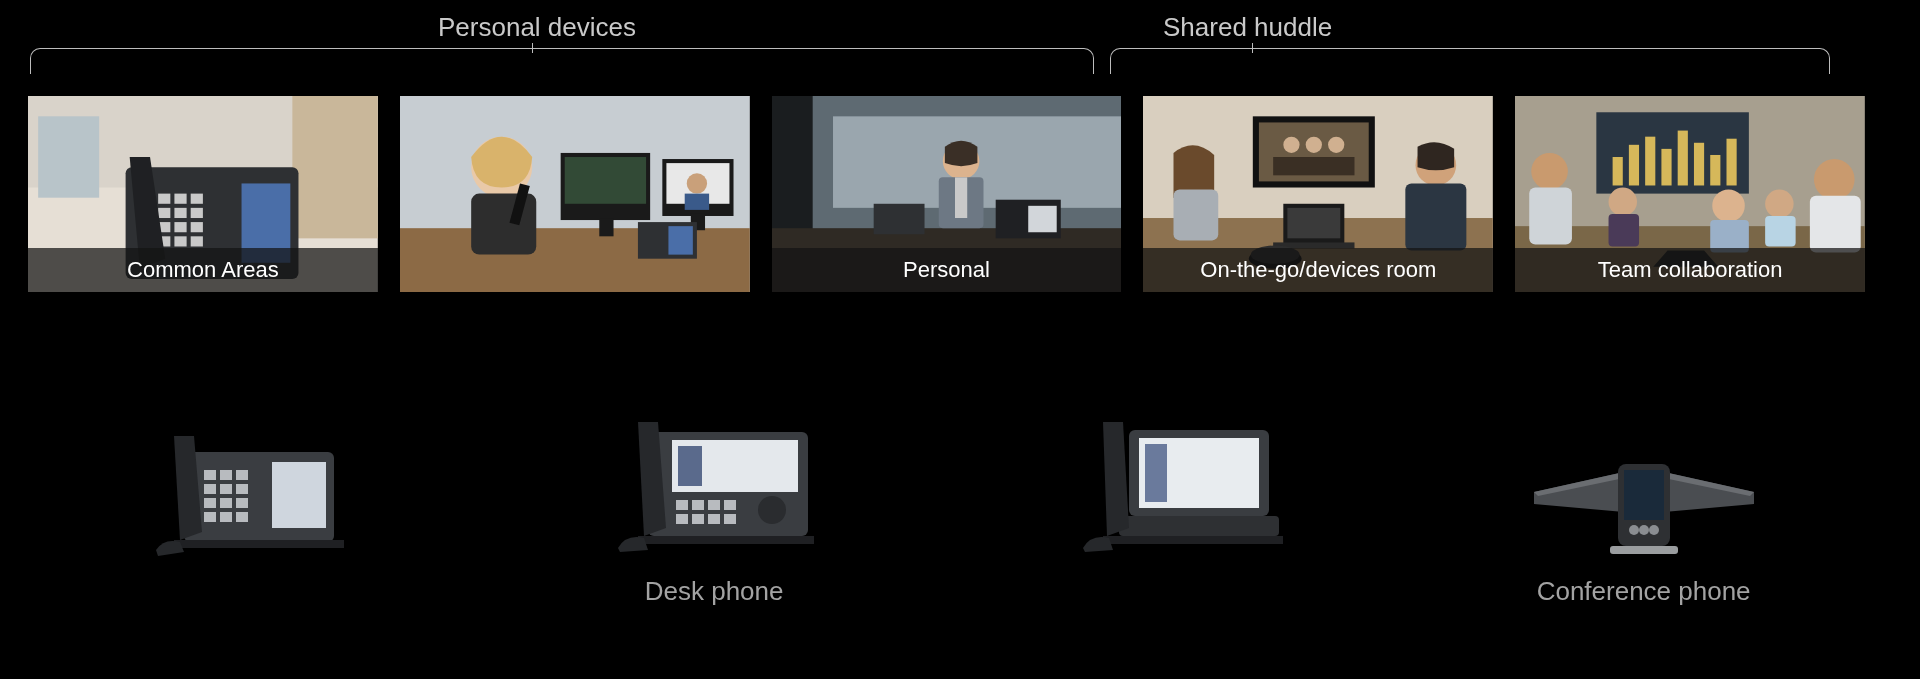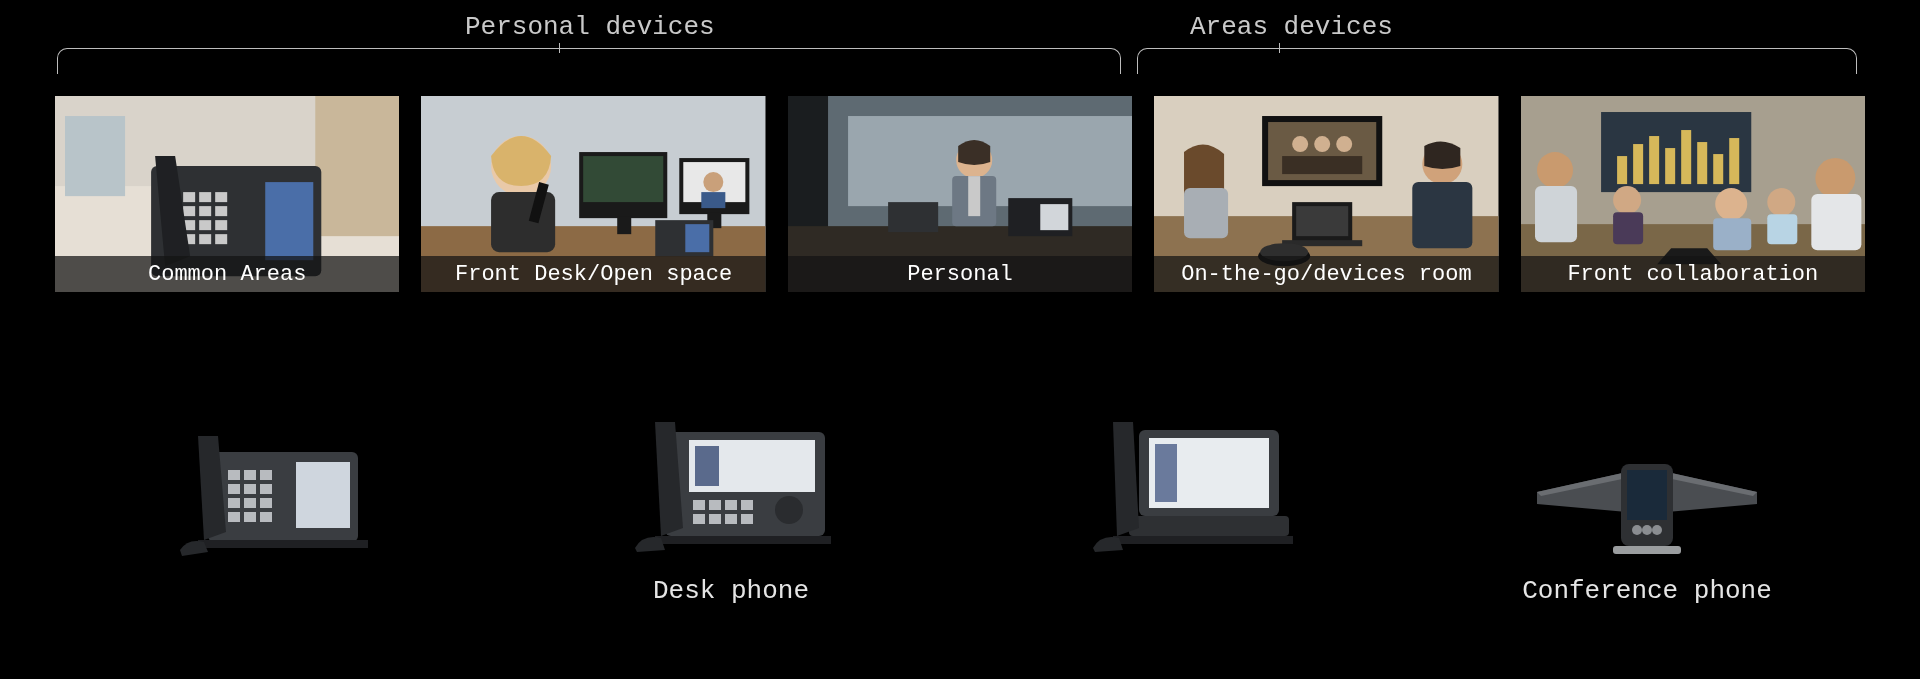--- a/index.html
+++ b/index.html
@@ -6,22 +6,21 @@
   body {
     background: #000;
     width: 1920px;
     height: 679px;
     font-family: "Segoe UI", Arial, sans-serif;
     color: #e4e4e4;
     position: relative;
   }
   .wrap {
     position: relative;
-    padding: 10px 55px 0 55px;
-    font-family: Liberation Mono, monospace;
+    padding: 10px 55px 0 28px;
   }
   
   .cat-labels {
     position: relative;
     height: 38px;
   }
   .cat-label {
     position: absolute;
     top: 2px;
     font-size: 26px;
@@ -62,21 +61,21 @@
     overflow: hidden;
     background: #222;
   }
   .card .scene {
     position: absolute;
     inset: 0;
   }
   .card .caption-bar {
     position: absolute;
     left: 0; right: 0; bottom: 0;
-    height: 36px;
+    height: 44px;
     background: rgba(20,20,20,0.72);
     display: flex;
     align-items: center;
     justify-content: center;
   }
   .card .caption {
     font-size: 22px;
     color: #fff;
     font-weight: 400;
   }
@@ -94,33 +93,33 @@
   .device-img {
     height: 160px;
     width: 100%;
     display: flex;
     align-items: flex-end;
     justify-content: center;
   }
   .device-label {
     margin-top: 14px;
     font-size: 26px;
-    color: #e5e5e5;
+    color: #a3a3a3;
     height: 32px;
   }
   
 </style>
 </head>
 <body>
 
 <div class="wrap">
 
   <div class="cat-labels">
     <span class="cat-label" style="left:410px">Personal devices</span>
-    <span class="cat-label" style="left:1135px">Areas devices</span>
+    <span class="cat-label" style="left:1135px">Shared huddle</span>
   </div>
 
   <div class="brackets">
     <div class="bracket" style="left:2px; width:1064px;"></div>
     <div class="notch" style="left:504px;"></div>
     <div class="bracket" style="left:1082px; width:720px;"></div>
     <div class="notch" style="left:1224px;"></div>
   </div>
 
   <div class="cards">
@@ -169,23 +168,20 @@
         <rect x="162" y="60" width="80" height="46" fill="#324a36"></rect>
         <rect x="258" y="62" width="70" height="56" fill="#1a1a1a"></rect>
         <rect x="262" y="66" width="62" height="40" fill="#e8e8e8"></rect>
         <circle cx="292" cy="86" r="10" fill="#c9a07a"></circle>
         <rect x="280" y="96" width="24" height="16" fill="#3a5a8a"></rect>
         <rect x="196" y="120" width="14" height="18" fill="#1a1a1a"></rect>
         <rect x="286" y="116" width="14" height="16" fill="#1a1a1a"></rect>
         <rect x="234" y="124" width="58" height="36" fill="#2e3033"></rect>
         <rect x="264" y="128" width="24" height="28" fill="#4a6ea8"></rect>
       </svg>
-      <div class="caption-bar">
-          <span class="caption">Front Desk/Open space</span>
-        </div>
     </div>
 
     <div class="card">
       <svg class="scene" viewBox="0 0 344 196" preserveAspectRatio="xMidYMid slice">
         <rect width="344" height="196" fill="#5e6a72"></rect>
         <rect x="0" y="0" width="40" height="196" fill="#1a1d1f"></rect>
         <rect x="0" y="130" width="344" height="66" fill="#2f2a24"></rect>
         <rect x="60" y="20" width="284" height="90" fill="#9aa6ae"></rect>
 
         <circle cx="186" cy="64" r="18" fill="#dcb38e"></circle>
@@ -257,21 +253,21 @@
         <circle cx="210" cy="108" r="16" fill="#dcb38e"></circle>
         <rect x="192" y="122" width="38" height="32" fill="#9ab0c8" rx="4"></rect>
         <circle cx="260" cy="106" r="14" fill="#d0a884"></circle>
         <rect x="246" y="118" width="30" height="30" fill="#b8d4e4" rx="4"></rect>
         <circle cx="314" cy="82" r="20" fill="#c99a6e"></circle>
         <rect x="290" y="98" width="50" height="56" fill="#e4e6e8" rx="6"></rect>
 
         <path d="M150 152 L186 152 L200 168 L136 168 Z" fill="#1a1a1a"></path>
       </svg>
       <div class="caption-bar">
-          <span class="caption">Front collaboration</span>
+          <span class="caption">Team collaboration</span>
         </div>
     </div>
   </div>
 
   <div class="devices">
 
     <div class="device">
       <div class="device-img">
         <svg width="210" height="140" viewBox="0 0 210 140">
           <rect x="40" y="30" width="150" height="90" rx="6" fill="#3a3d41"></rect>

